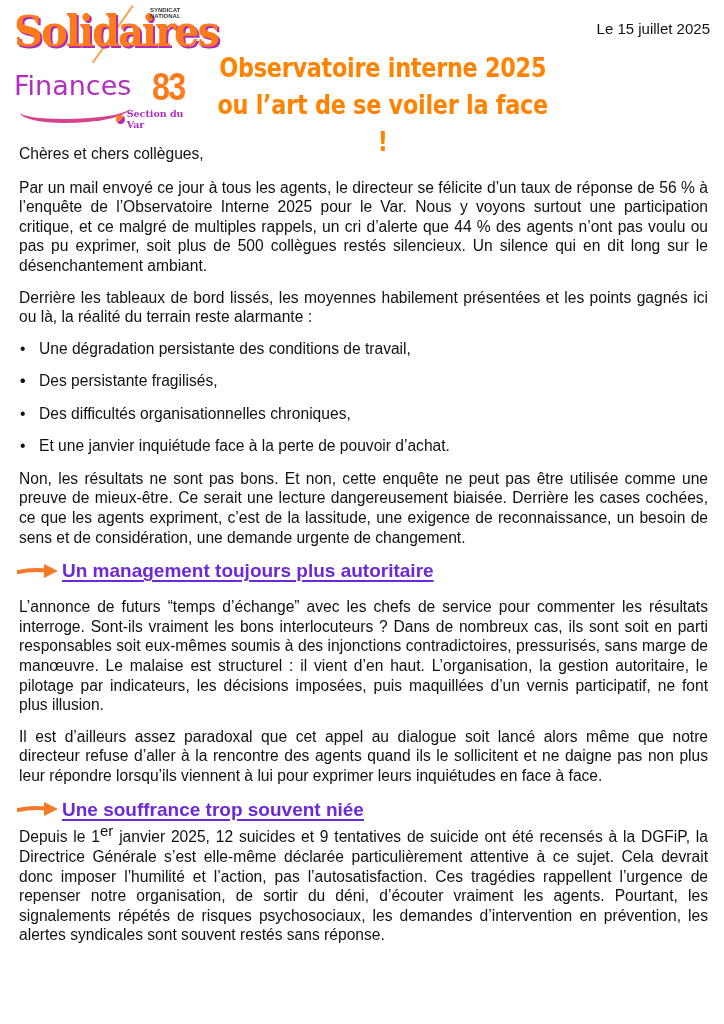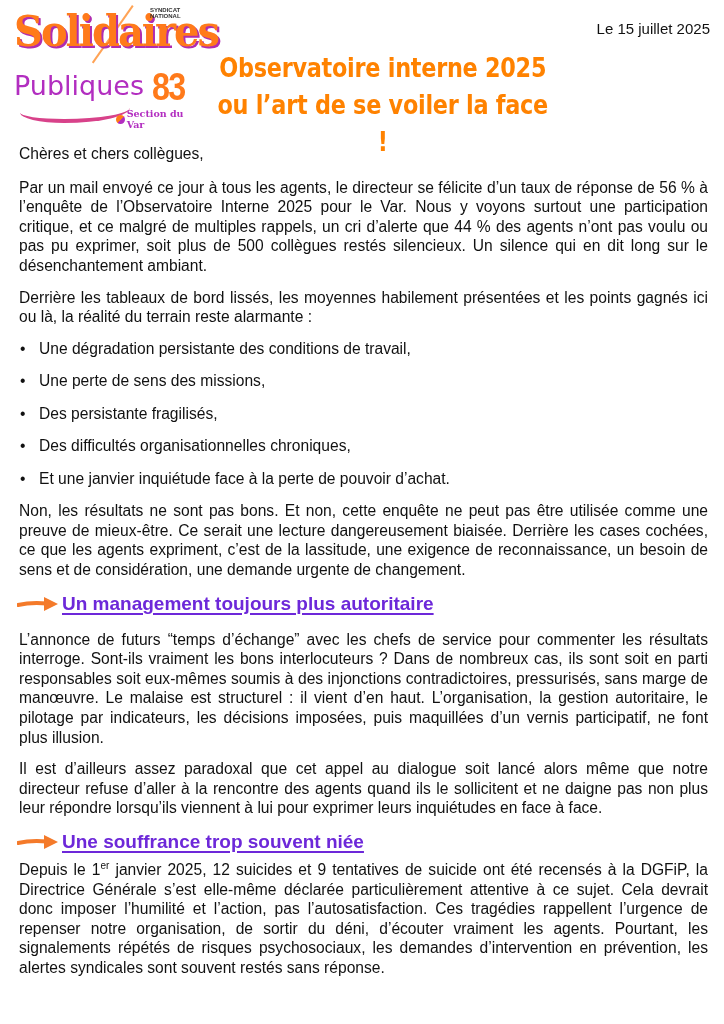--- a/index.html
+++ b/index.html
@@ -24,30 +24,30 @@
         color: #ff8200; transform: scaleX(0.86); transform-origin: left top; letter-spacing: -0.3px; }
   .content { position: absolute; left: 19px; top: 144px; width: 689px; font-size: 15.6px; line-height: 19.6px; }
   p { margin: 0 0 12px 0; text-align: justify; }
   .salutation { margin-bottom: 14px; }
   ul { list-style: none; margin: 0 0 8px 0; padding: 0; }
   ul li { position: relative; padding-left: 20px; margin-bottom: 13.5px; line-height: 19px; }
   ul li .bullet { position: absolute; left: 1px; top: 0; }
   .heading { display: flex; align-items: center; margin: 4px 0 14px -2px; height: 24px; }
   .heading .arrow { width: 42px; height: 16px; margin-right: 3px; }
   .heading .htext { font-weight: bold; font-size: 19px; text-decoration: underline; text-decoration-thickness: 2px; text-underline-offset: 3px; color: #6d28d9; }
-  sup { font-size: 10px; line-height: 0; vertical-align: super; }
+  sup { font-size: 15px; line-height: 0; vertical-align: super; }
 </style>
 </head>
 <body>
 
 <div class="logo">
   <div class="slash"></div>
   <div class="solidaires">Solidaires</div>
   <div class="syndicat">SYNDICAT NATIONAL</div>
-  <div class="publiques">Publiques</div>
+  <div class="publiques">Finances</div>
   <div class="num">83</div>
   <div class="swoosh"></div>
   <div class="section">
     <span class="dot"></span>
     <span>Section du Var</span>
   </div>
 </div>
 
 <div class="date">Le 15 juillet 2025</div>
 
@@ -55,21 +55,21 @@
   <div>Observatoire interne 2025</div>
   <div>ou l’art de se voiler la face !</div>
 </div>
 
 <div class="content">
   <p class="salutation">Chères et chers collègues,</p>
   <p>Par un mail envoyé ce jour à tous les agents, le directeur se félicite d’un taux de réponse de 56 % à l’enquête de l’Observatoire Interne 2025 pour le Var. Nous y voyons surtout une participation critique, et ce malgré de multiples rappels, un cri d’alerte que 44 % des agents n’ont pas voulu ou pas pu exprimer, soit plus de 500 collègues restés silencieux. Un silence qui en dit long sur le désenchantement ambiant.</p>
   <p>Derrière les tableaux de bord lissés, les moyennes habilement présentées et les points gagnés ici ou là, la réalité du terrain reste alarmante :</p>
   <ul>
     <li><span class="bullet">•</span><span>Une dégradation persistante des conditions de travail,</span></li>
-    <li><span class="bullet">•</span><span>Une perte de sens des missions,</span></li>
+    <li><span class="bullet">•</span></li>
     <li><span class="bullet">•</span><span>Des persistante fragilisés,</span></li>
     <li><span class="bullet">•</span><span>Des difficultés organisationnelles chroniques,</span></li>
     <li><span class="bullet">•</span><span>Et une janvier inquiétude face à la perte de pouvoir d’achat.</span></li>
   </ul>
   <p>Non, les résultats ne sont pas bons. Et non, cette enquête ne peut pas être utilisée comme une preuve de mieux-être. Ce serait une lecture dangereusement biaisée. Derrière les cases cochées, ce que les agents expriment, c’est de la lassitude, une exigence de reconnaissance, un besoin de sens et de considération, une demande urgente de changement.</p>
 
   <div class="heading">
     <svg class="arrow" viewBox="0 0 42 16">
       <path d="M1 9 Q14 6 30 7.5" stroke="#f47a2a" stroke-width="4" fill="none" stroke-linecap="round"></path>
       <path d="M27 1 L41 8 L27 15 Z" fill="#f47a2a"></path>

